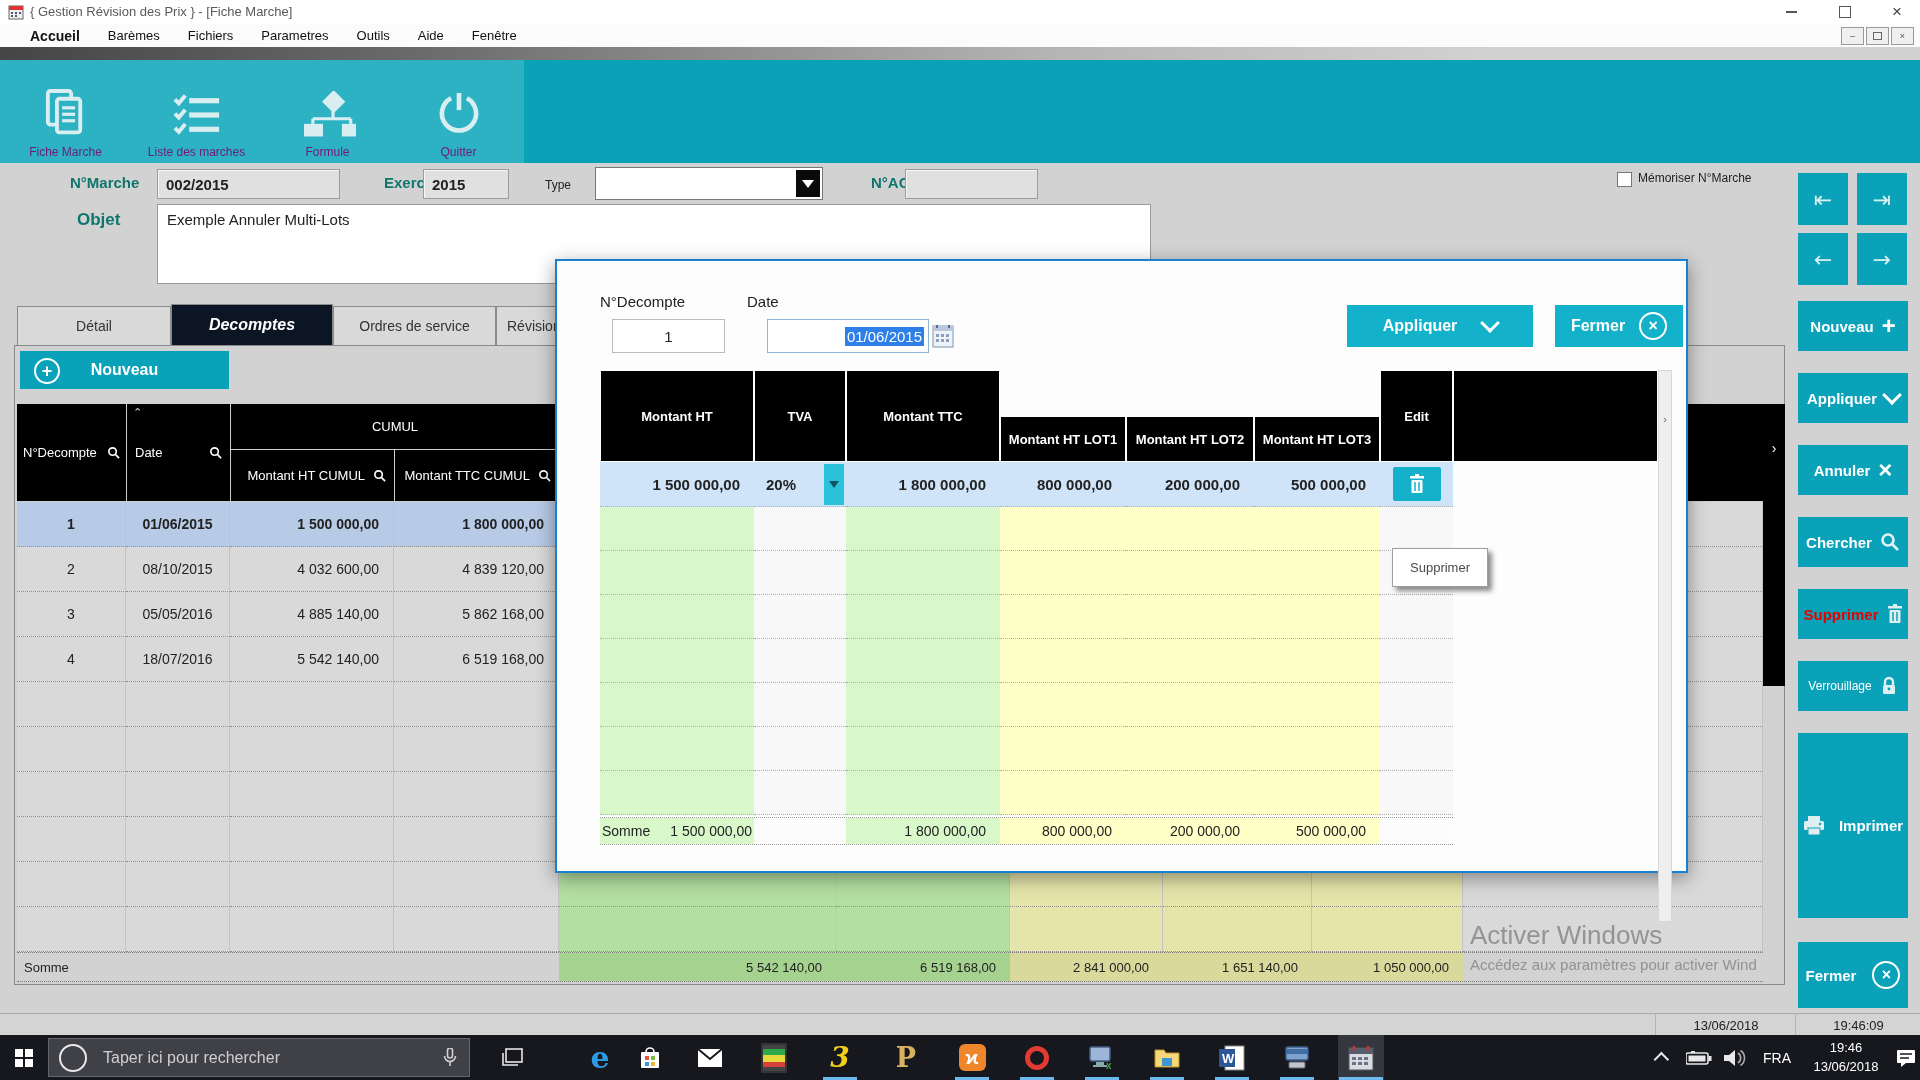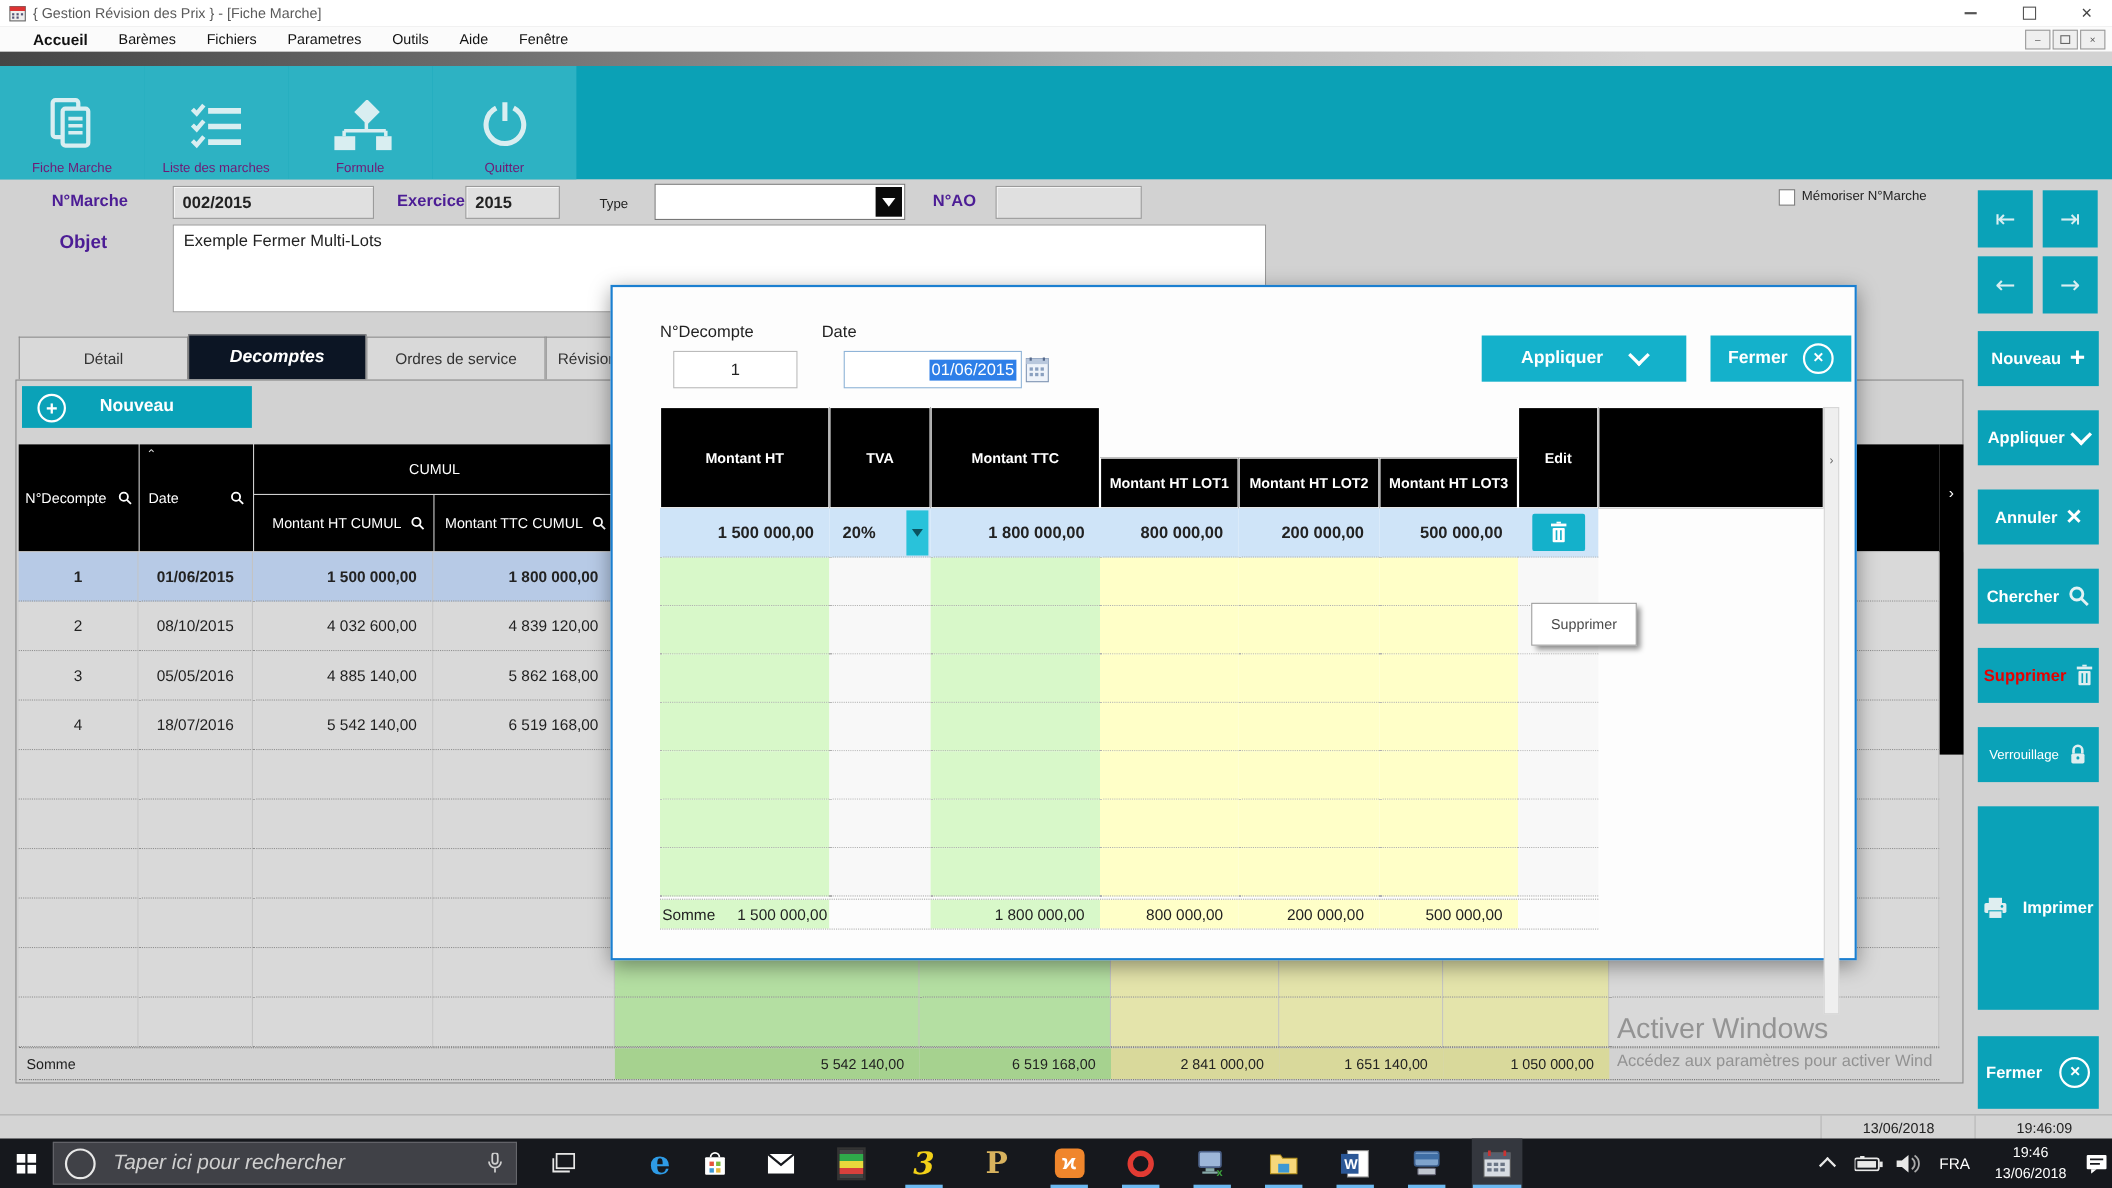--- a/index.html
+++ b/index.html
@@ -16,21 +16,21 @@
   .mdibtn{width:21px;height:16px;background:#efefef;border:1px solid #9a9a9a;margin-left:2px;
     display:flex;align-items:center;justify-content:center;font-size:9px;color:#555;}
   #gradstrip{left:0;top:47px;width:1920px;height:13px;
     background:linear-gradient(90deg,#454545,#6b6b6b 22%,#b5b5b5 55%,#d2d2d2 78%);}
   
   #toolbar{left:0;top:60px;width:1920px;height:103px;background:#0ba1b6;}
   .tbtn{top:60px;width:131px;height:103px;background:#2db2c3;display:flex;flex-direction:column;
     align-items:center;justify-content:flex-end;padding-bottom:4px;box-sizing:border-box;}
   .tbtn .lbl{font-size:12px;color:#701a75;margin-top:6px;}
   
-  .flabel{font-size:15px;font-weight:bold;color:#4c1d95;}
+  .flabel{font-size:15px;font-weight:bold;color:#0f766e;margin-left:23px;}
   .field{background:#e0e0e0;border:1px solid #9b9b9b;box-shadow:inset 1px 1px 0 rgba(255,255,255,.7);
     font-size:15px;font-weight:bold;color:#222;display:flex;align-items:center;padding:0 8px;box-sizing:border-box;}
   
   .tab{top:306px;height:39px;background:#d9d9d9;border:1px solid #8a8a8a;border-bottom:none;box-sizing:border-box;
     display:flex;align-items:center;justify-content:center;font-size:14px;color:#333;}
   .tab.active{background:#0c1524;color:#fff;font-weight:bold;font-style:italic;font-size:16px;}
   #panel{left:14px;top:345px;width:1771px;height:640px;border:1px solid #8a8a8a;background:#d2d2d2;box-sizing:border-box;}
   
   .teal{background:#0aa2b8;color:#fff;font-weight:bold;display:flex;align-items:center;box-sizing:border-box;}
   
@@ -176,21 +176,21 @@
     <span></span>
     <div class="abs" style="right:2px;top:2px;width:24px;height:27px;background:#0a0a0a;display:flex;align-items:center;justify-content:center;">
       <div style="width:0;height:0;border-left:6px solid transparent;border-right:6px solid transparent;border-top:8px solid #fff;"></div>
     </div>
   </div>
   <div class="abs flabel" style="left:848px;top:174px;">N°AO</div>
   <div class="abs field" style="left:905px;top:169px;width:133px;height:30px;"></div>
   <div class="abs" style="left:1617px;top:172px;width:13px;height:13px;background:#fff;border:1px solid #777;"></div>
   <div class="abs" style="left:1638px;top:171px;font-size:12px;">Mémoriser N°Marche</div>
   <div class="abs flabel" style="left:54px;top:210px;font-size:17px;">Objet</div>
-  <div class="abs" style="left:157px;top:204px;width:994px;height:80px;background:#fff;border:1px solid #999;box-sizing:border-box;font-size:15px;padding:6px 9px;">Exemple Fermer Multi-Lots</div>
+  <div class="abs" style="left:157px;top:204px;width:994px;height:80px;background:#fff;border:1px solid #999;box-sizing:border-box;font-size:15px;padding:6px 9px;">Exemple Annuler Multi-Lots</div>
 
   <div class="abs tab" style="left:17px;width:154px;">Détail</div>
   <div class="abs tab active" style="left:171px;width:162px;top:304px;height:41px;">Decomptes</div>
   <div class="abs tab" style="left:333px;width:163px;">Ordres de service</div>
   <div class="abs tab" style="left:496px;width:118px;justify-content:flex-start;padding-left:10px;">Révision de</div>
 
   <div class="abs" id="panel"></div>
 
   <div class="abs teal" style="left:20px;top:351px;width:209px;height:38px;justify-content:center;gap:0;font-size:16px;">
     <span class="abs" style="left:14px;top:7px;width:22px;height:22px;border:2px solid #fff;border-radius:50%;display:flex;align-items:center;justify-content:center;font-size:18px;">+</span>
@@ -615,21 +615,21 @@
         <svg width="18" height="18">
           <rect x="0" y="0" width="8" height="8" fill="#fff"></rect>
           <rect x="10" y="0" width="8" height="8" fill="#fff"></rect>
           <rect x="0" y="10" width="8" height="8" fill="#fff"></rect>
           <rect x="10" y="10" width="8" height="8" fill="#fff"></rect>
         </svg>
       </span>
   </div>
   <div class="tk" style="left:48px;width:422px;top:1038px;height:39px;background:#404147;border:1px solid #66676c;box-sizing:border-box;justify-content:flex-start;">
     <div style="width:24px;height:24px;border:2.5px solid #e8e8e8;border-radius:50%;margin-left:10px;"></div>
-    <span style="color:#cfcfcf;font-size:19px;margin-left:16px;font-style:italic;">Taper ici pour rechercher</span>
+    <span style="color:#cfcfcf;font-size:16px;margin-left:16px;">Taper ici pour rechercher</span>
     <span style="margin-left:auto;margin-right:12px;">
         <svg width="14" height="20" viewBox="0 0 14 20">
           <rect x="4.5" y="0" width="5" height="10" rx="2.5" fill="none" stroke="#cfcfcf" stroke-width="1.6"></rect>
           <path d="M1.5 8 a5.5 5.5 0 0 0 11 0" fill="none" stroke="#cfcfcf" stroke-width="1.6"></path>
           <line x1="7" y1="14" x2="7" y2="18" stroke="#cfcfcf" stroke-width="1.6"></line>
         </svg>
       </span>
   </div>
   <div class="tk" style="left:492px;width:40px;">
     <span>

